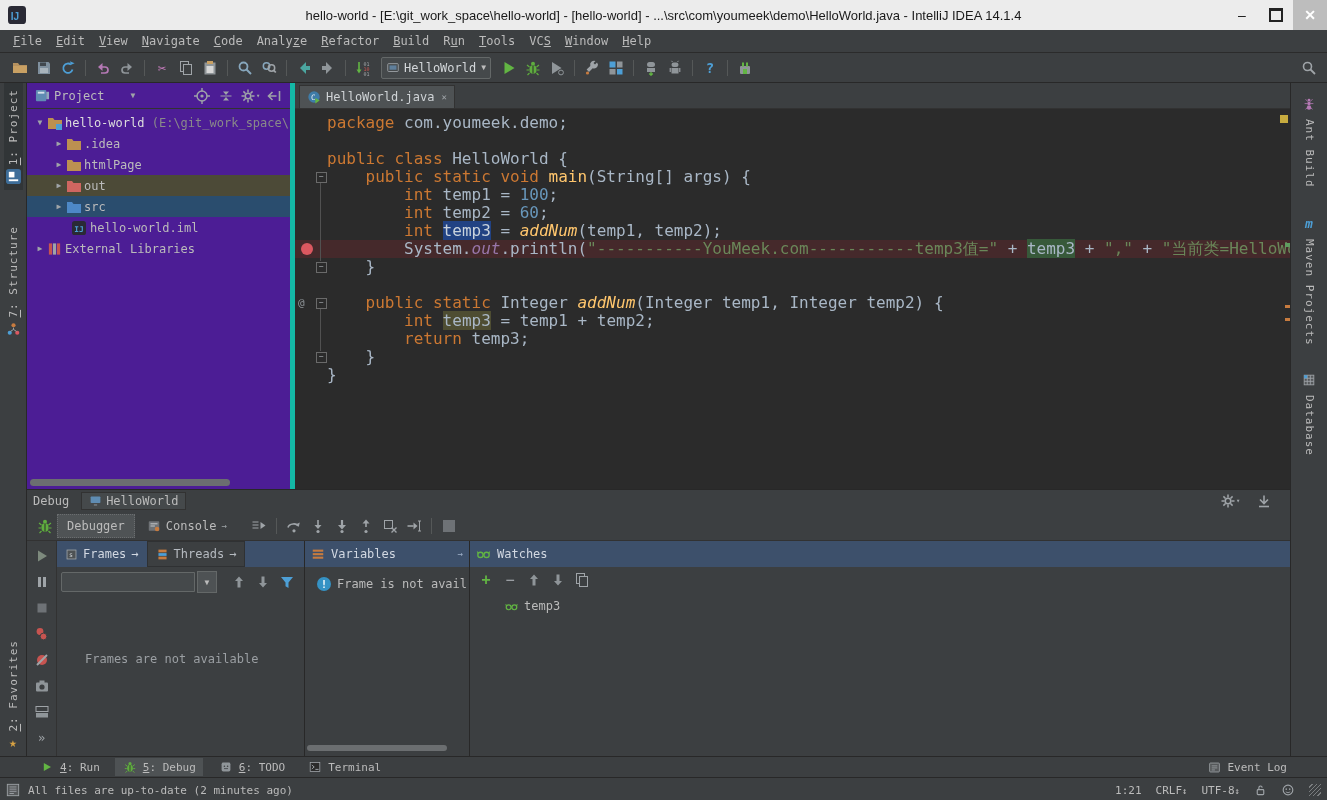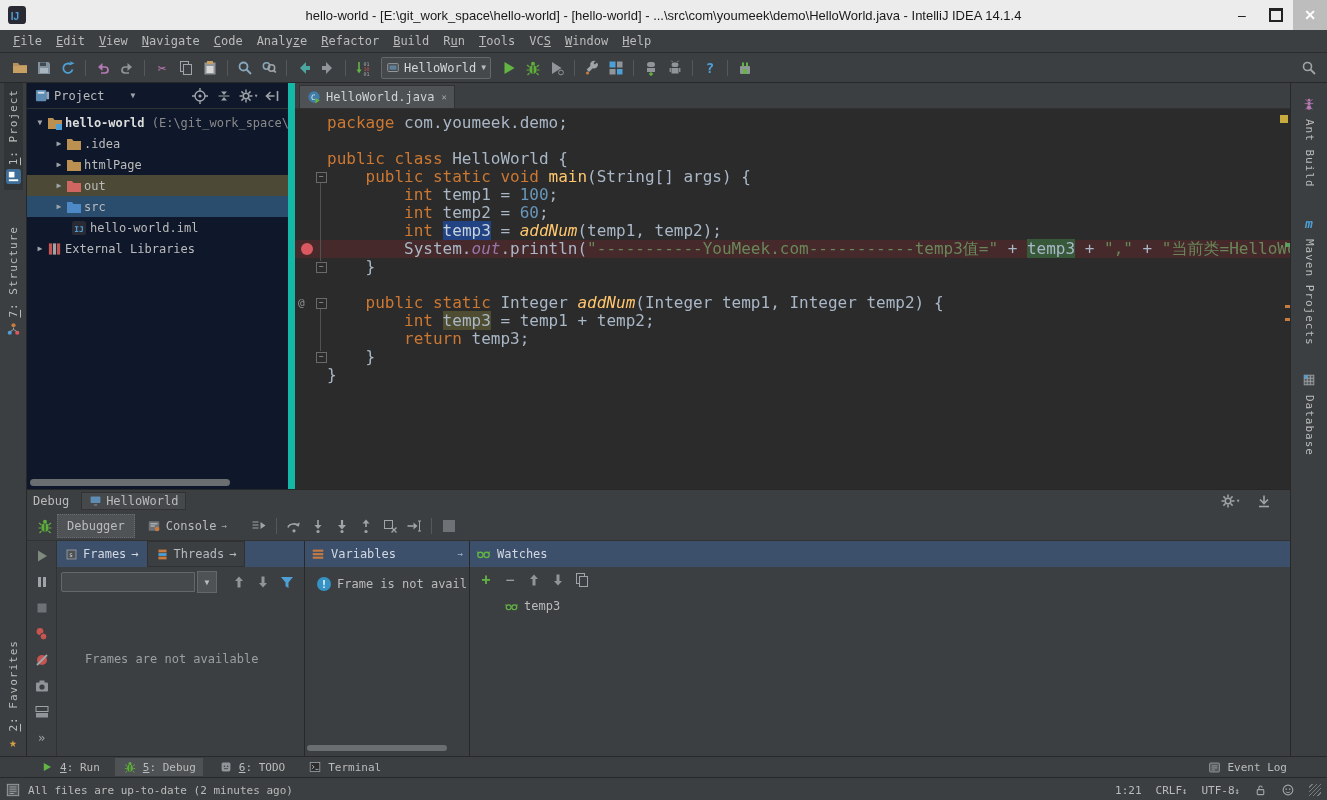--- a/index.html
+++ b/index.html
@@ -37,32 +37,32 @@
   .rstrip{width:37px;background:#3c3f41;border-left:1px solid #282828;display:flex;
           flex-direction:column;align-items:center;box-sizing:border-box;padding-top:8px;}
   .vtextL{writing-mode:vertical-rl;transform:rotate(180deg);font-size:11px;color:#bbbbbb;letter-spacing:1px;}
   .vtextR{writing-mode:vertical-rl;font-size:11px;color:#bbbbbb;letter-spacing:1px;margin-top:4px;}
   .strip-btn{display:flex;flex-direction:column;align-items:center;padding:6px 2px;cursor:pointer;gap:4px;}
   .strip-btn.active{background:#313537;}
   .strip-spacer{flex:1;}
   .centercol{width:1263px;display:flex;flex-direction:column;}
   .topsplit{height:406px;display:flex;}
   
-  .projectpanel{width:268px;background:#0f172a;border-right:7px solid #14b8a6;box-sizing:border-box;
+  .projectpanel{width:268px;background:#4c1d95;border-right:5px solid #14b8a6;box-sizing:border-box;
                 position:relative;overflow:hidden;}
   .pp-header{height:25px;display:flex;align-items:center;padding:0 4px 0 8px;border-bottom:1px solid #323232;}
   .pp-header .pp-title{margin:0 4px;}
   .pp-header .dd{font-size:8px;color:#9fa4a8;margin:0 14px 0 22px;}
   .pp-icons{margin-left:auto;display:flex;align-items:center;}
   .t-row{height:21px;display:flex;align-items:center;white-space:nowrap;cursor:pointer;}
   .t-row .arr{width:14px;font-size:8px;color:#9fa4a8;text-align:center;flex:none;}
   .t-row .ticn{width:18px;height:16px;flex:none;display:inline-flex;align-items:center;}
   .t-row.selected{background:#2a4d6e;}
   .t-row.dropmark{background:#4c4a37;}
-  .t-bold{font-weight:bold;color:#dddddd;}
+  .t-bold{font-weight:normal;color:#dddddd;}
   .t-gray{color:#8a8a8a;}
   .pp-hscroll{position:absolute;left:3px;bottom:3px;height:7px;width:200px;background:#6b6e70;border-radius:4px;}
   
   .editor{width:995px;background:#2b2b2b;display:flex;flex-direction:column;position:relative;}
   .tabbar{height:25px;background:#3c3f41;border-bottom:1px solid #323232;display:flex;align-items:flex-end;}
   .etab{height:22px;margin-left:4px;background:#4e5254;border:1px solid #323232;border-bottom:none;
         display:inline-flex;align-items:center;padding:0 7px;cursor:pointer;color:#cfd3d6;gap:5px;}
   .etab .close{color:#9fa4a8;font-size:9px;margin-left:2px;}
   .codearea{position:relative;flex:1;overflow:hidden;padding-top:5px;}
   .cl{height:18px;line-height:18px;white-space:pre;padding-left:32px;

